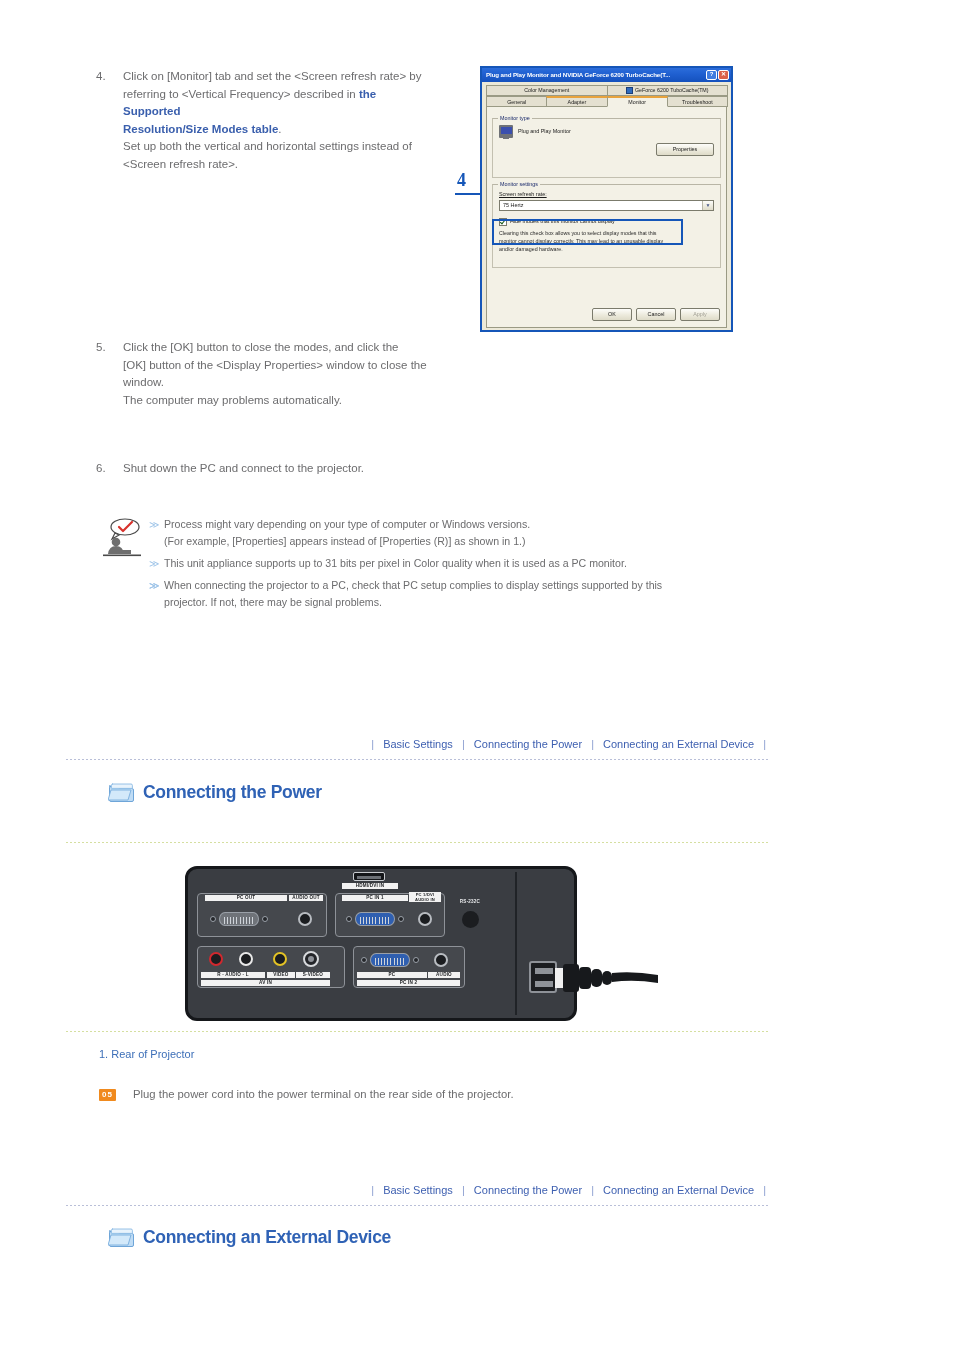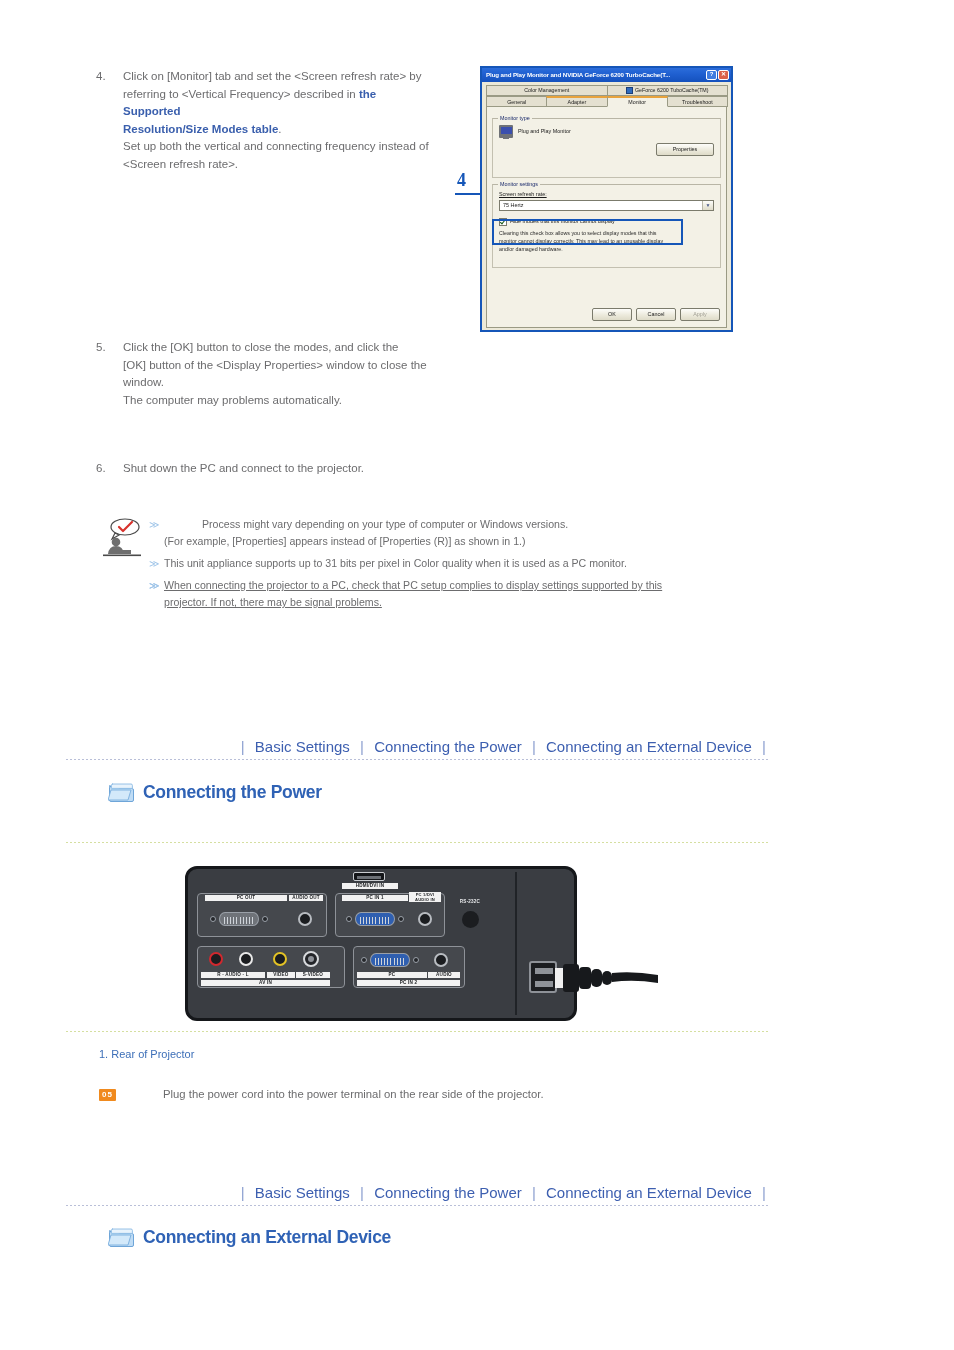--- a/index.html
+++ b/index.html
@@ -244,21 +244,21 @@
     position: absolute; left: 0; top: 0;
     color: #9ec4e8;
     font-size: 10px;
   }
 
   
   .navbar {
     position: absolute;
     left: 66px; width: 702px;
     text-align: right;
-    font-size: 15px;
+    font-size: 11px;
   }
   .navbar a {
     color: #3d5fb0;
     text-decoration: none;
     margin: 0 4px;
   }
   .navbar .sep { color: #8c9fd0; margin: 0 2px; }
   .dots {
     position: absolute;
     left: 66px; width: 702px; height: 1px;
@@ -409,35 +409,34 @@
     font-weight: bold;
     padding: 2px 3px;
     letter-spacing: 1px;
     line-height: 1;
     border-radius: 1px;
   }
   .badge-text {
     position: absolute;
     font-size: 11.3px;
     color: #6c6c6e;
-    margin-left: 30px;
   }
 </style>
 </head>
 <body>
 
 <div class="page">
 
   <div class="step" style="left:96px; top:68px; width:340px;">
     <span class="num">4.</span>
     <span class="body">
       <span>Click on [Monitor] tab and set the &lt;Screen refresh rate&gt; by</span><br>
       <span>referring to &lt;Vertical Frequency&gt; described in </span><span class="lnk">the Supported</span><br>
       <span class="lnk">Resolution/Size Modes table</span>.<br>
-      <span>Set up both the vertical and connecting frequency instead of</span><br>
+      <span>Set up both the vertical and horizontal settings instead of</span><br>
       <span>&lt;Screen refresh rate&gt;.</span>
     </span>
   </div>
 
   <div class="callout-num">4</div>
   <div class="callout-line"></div>
 
   <div class="dialog">
     <div class="titlebar">
       <span class="ttl">Plug and Play Monitor and NVIDIA GeForce 6200 TurboCache(T...</span>
@@ -523,33 +522,33 @@
         <path d="M16 9 L20 13 L29 4" stroke="#d8322c" stroke-width="2.2" fill="none" stroke-linecap="round" stroke-linejoin="round"></path>
         <circle cx="13" cy="24" r="4.3" fill="#6e6e6e"></circle>
         <path d="M5 36 q1-8 8-8 q7 0 8 8 Z" fill="#6e6e6e"></path>
         <rect x="19" y="32" width="9" height="4" fill="#6e6e6e"></rect>
         <rect x="0" y="36.5" width="38" height="1.6" fill="#4a4a4a"></rect>
       </svg>
     </div>
     <div class="note-list">
       <div class="note-item">
         <span class="bullet">≫</span>
-        <span style="white-space:pre-line;margin-left:38px;">Process might vary depending on your type of computer or Windows versions.
+        <span style="white-space:pre-line;">Process might vary depending on your type of computer or Windows versions.
 (For example, [Properties] appears instead of [Properties (R)] as shown in 1.)</span>
       </div>
       <div class="note-item">
         <span class="bullet">≫</span>
         <span style="white-space:pre-line;">This unit appliance supports up to 31 bits per pixel in Color quality when it is used as a PC monitor.</span>
       </div>
       <div class="note-item">
         <span class="bullet">≫</span>
       </div>
       <div class="note-item">
         <span class="bullet">≫</span>
-        <span style="white-space:pre-line;text-decoration:underline;">When connecting the projector to a PC, check that PC setup complies to display settings supported by this
+        <span style="white-space:pre-line;">When connecting the projector to a PC, check that PC setup complies to display settings supported by this
 projector. If not, there may be signal problems.</span>
       </div>
     </div>
   </div>
 
   <div class="navbar" style="top:738px;">
     <span class="sep">|</span>
     <a href="#">Basic Settings</a>
     <span class="sep">|</span>
     <a href="#">Connecting the Power</a>

